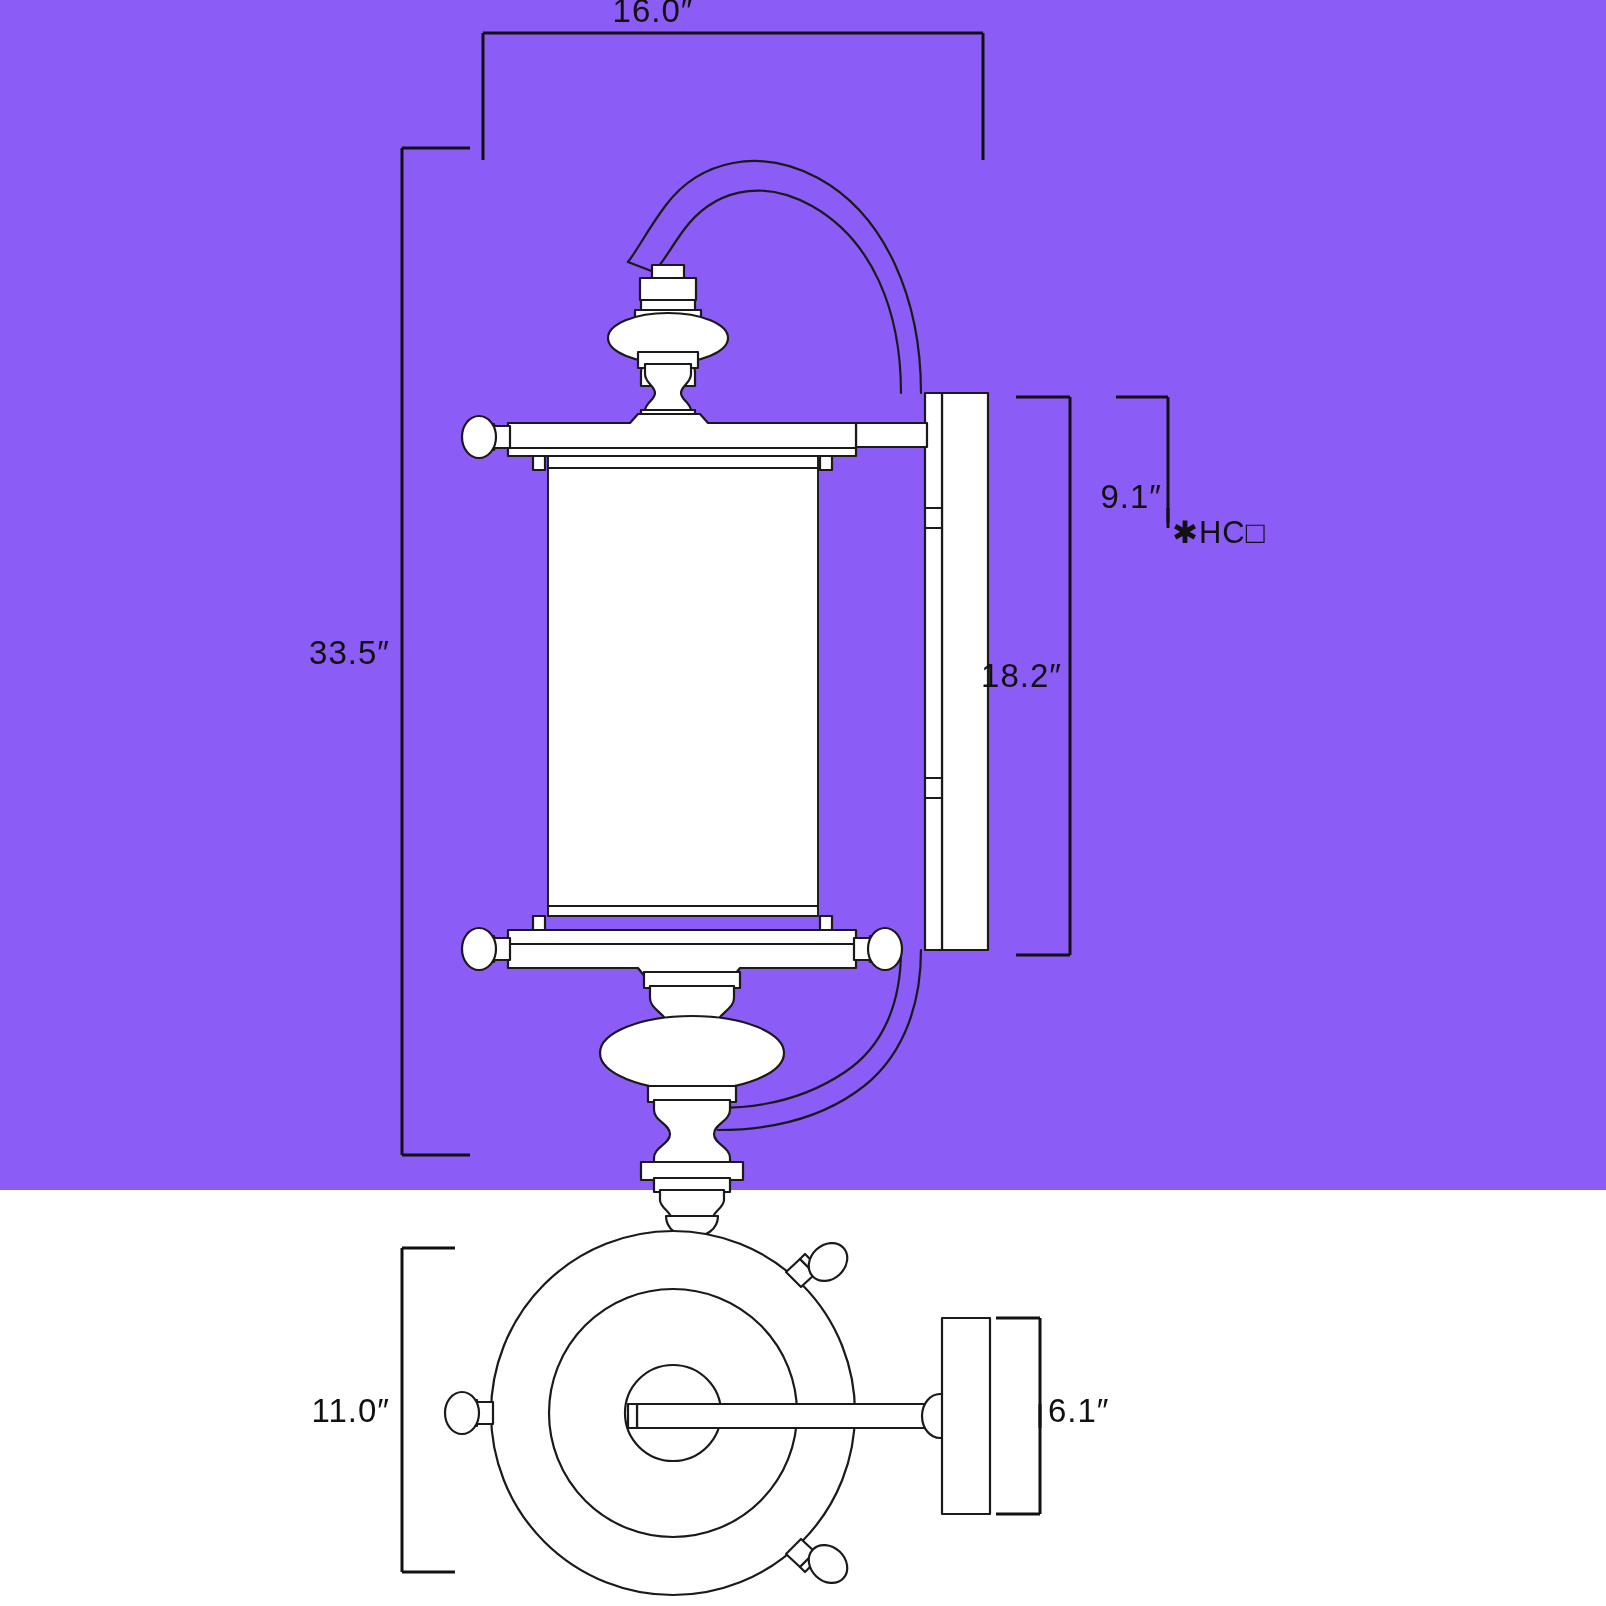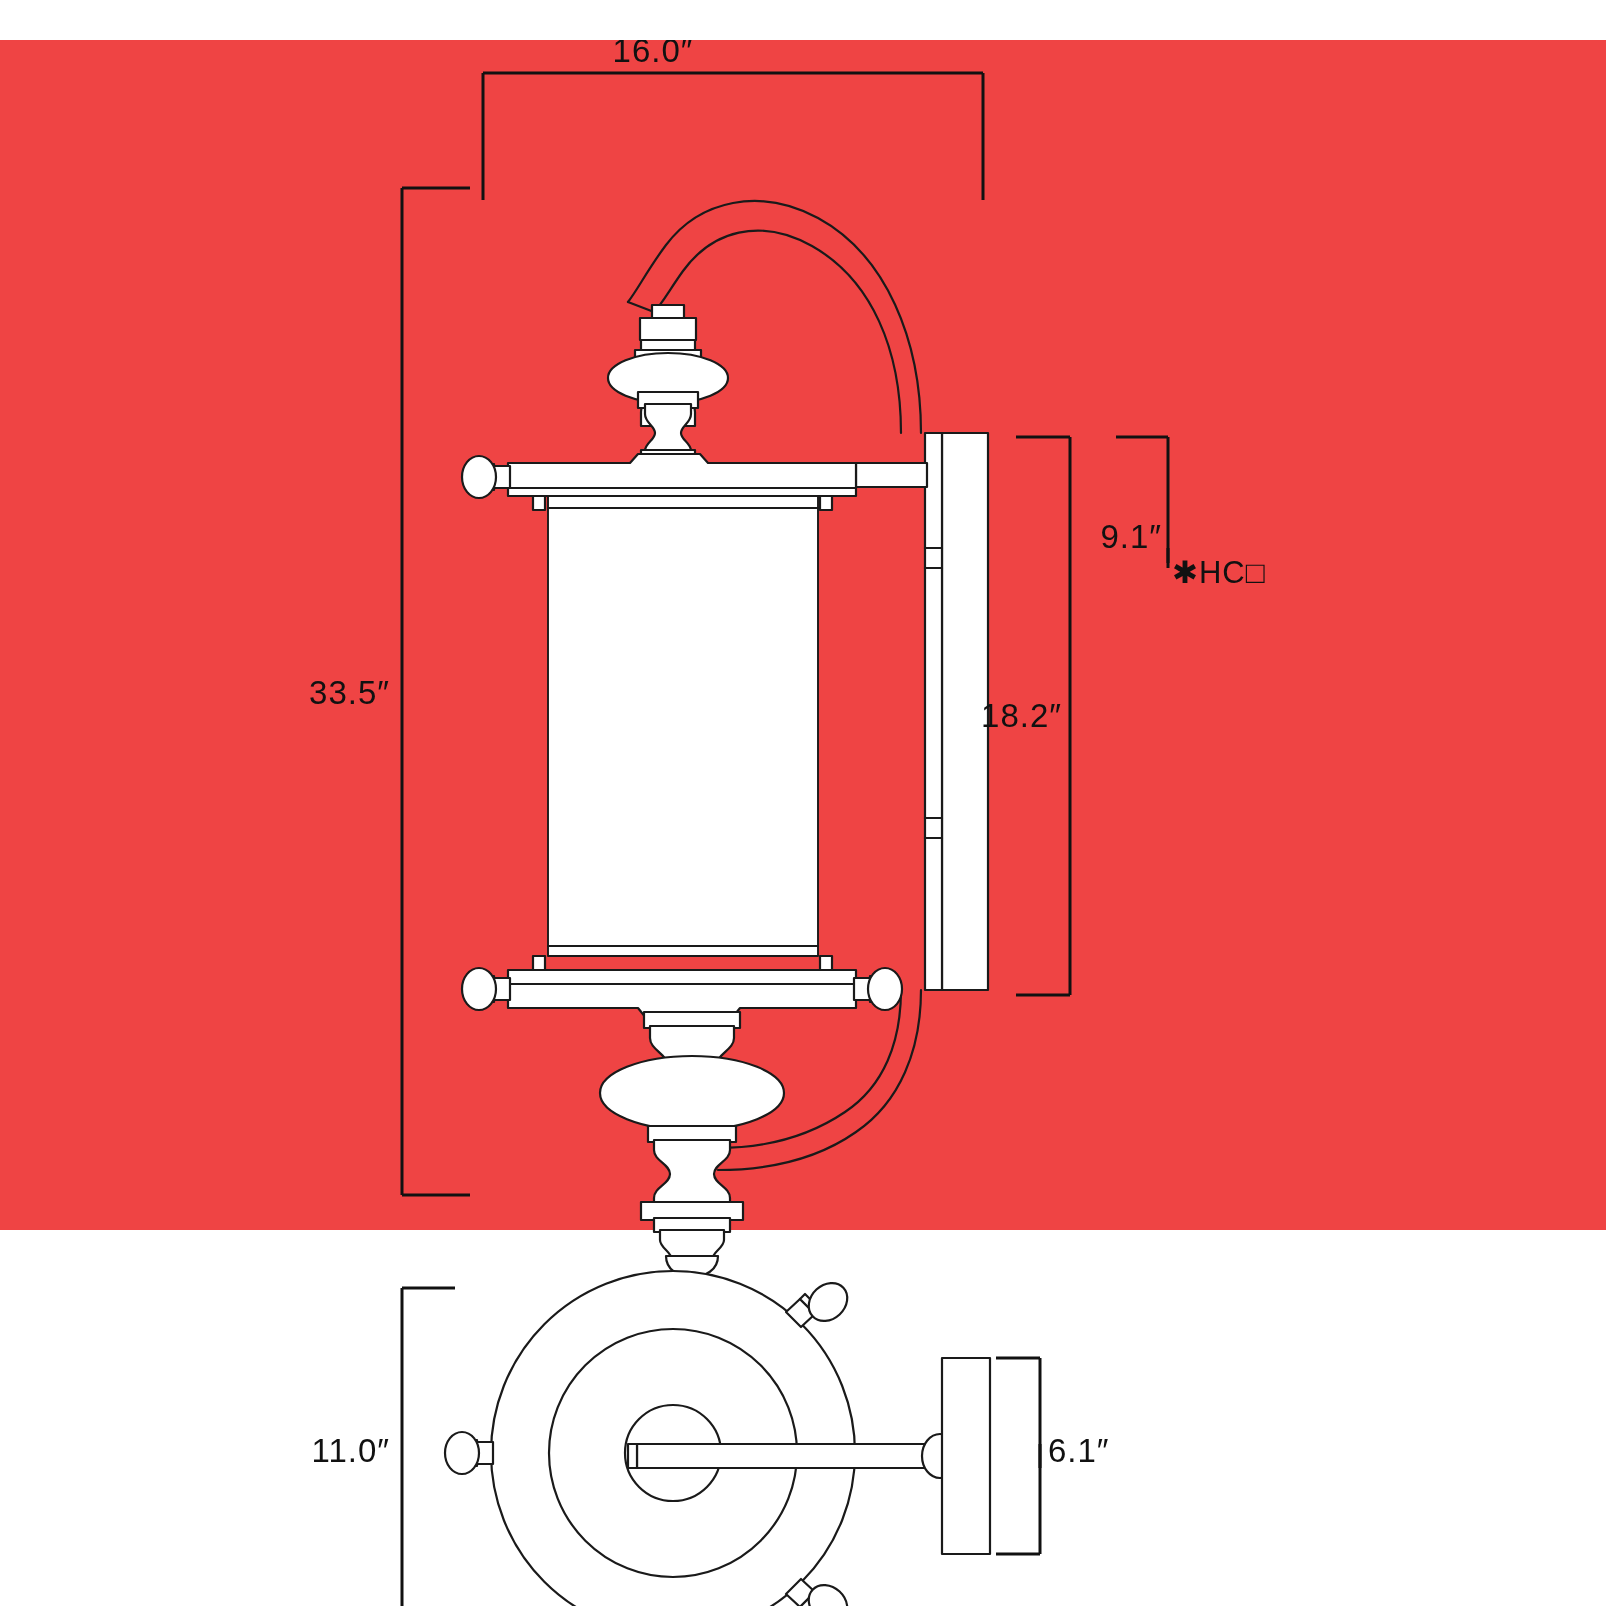--- a/index.html
+++ b/index.html
@@ -1,17 +1,17 @@
 <!DOCTYPE html>
 <html><head>
 <meta charset="utf-8">
 <style>
   html,body{margin:0;padding:0;background:#ffffff;}
   body{width:1606px;height:1606px;font-family:"Liberation Sans",sans-serif;overflow:hidden;}
-  #sheet{position:relative;width:1606px;height:1190px;background:#ef4444;margin-top:40px;}
+  #sheet{position:relative;width:1606px;height:1190px;background:#8b5cf6;}
   svg.drawing{position:absolute;left:0;top:0;width:1606px;height:1606px;display:block;}
   .ln{fill:none;stroke:#1a1a1a;stroke-width:2.2;stroke-linejoin:round;stroke-linecap:round;}
   .ln-thin{fill:none;stroke:#1a1a1a;stroke-width:1.9;stroke-linejoin:round;stroke-linecap:round;}
   .dim{fill:none;stroke:#111111;stroke-width:3.0;stroke-linecap:butt;}
   .fillw{fill:#ffffff;}
   .dimtext{font-family:"Liberation Sans",sans-serif;font-size:33px;fill:#111111;letter-spacing:1px;white-space:pre;}
   .notetext{font-family:"Liberation Sans",sans-serif;font-size:31px;fill:#111111;letter-spacing:1px;white-space:pre;}
 </style>
 </head>
 <body>

